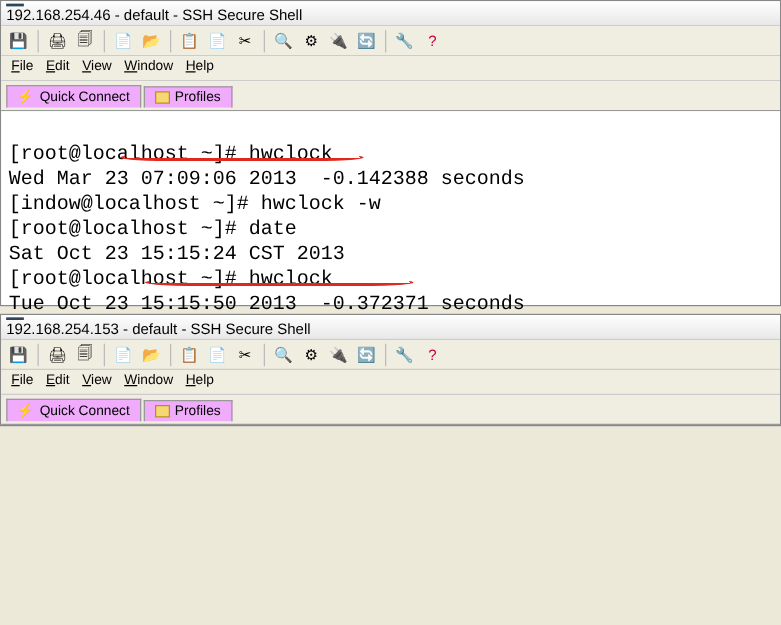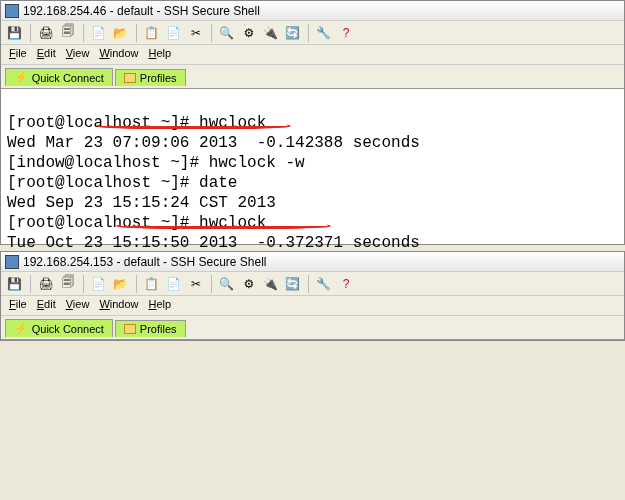--- a/index.html
+++ b/index.html
@@ -8,25 +8,26 @@
     font-size: 11px;
     background: #ece9d8;
     width: 625px;
     height: 500px;
     overflow: hidden;
   }
   .window { border: 1px solid #888; background: #fff; }
   .titlebar {
     background: linear-gradient(#fefefe, #e8e8e8);
     display: flex;
-    align-items: flex-end;
+    align-items: flex-start;
     padding: 2px 4px;
     height: 20px;
     font-size: 12px;
     border-bottom: 1px solid #ccc;
+    flex-direction: column;
   }
   .titlebar .icon {
     width: 14px; height: 14px; margin-right: 4px;
     background: #5a8bc0; border: 1px solid #345; display: inline-block;
   }
   .toolbar {
     background: #f0eee1;
     border-bottom: 1px solid #ccc;
     padding: 2px 4px;
     display: flex;
@@ -62,21 +63,21 @@
     padding: 2px 4px;
     display: flex;
     gap: 2px;
     height: 24px;
     align-items: flex-end;
     border-bottom: 1px solid #999;
   }
   .tab {
     border: 1px solid #999;
     border-bottom: none;
-    background: #bef264;
+    background: #f0abfc;
     padding: 2px 8px;
     display: inline-flex;
     align-items: center;
     gap: 4px;
     cursor: pointer;
   }
   .folder-icon {
     width: 12px; height: 10px;
     background: #f7d774;
     border: 1px solid #b59020;
@@ -157,21 +158,21 @@
     <span class="tab">
       <span class="folder-icon"></span>
       <span>Profiles</span>
     </span>
   </div>
   <div class="terminal" style="height:155px;">
 <span>[root@localhost ~]# hwclock</span>
 <span>Wed Mar 23 07:09:06 2013  -0.142388 seconds</span>
 <span>[indow@localhost ~]# hwclock -w</span>
 <span>[root@localhost ~]# date</span>
-<span>Wed Sep 23 15:15:24 CST 2013</span>
+<span>Sat Oct 23 15:15:24 CST 2013</span>
 <span>[root@localhost ~]# hwclock</span>
 <span>Tue Oct 23 15:15:50 2013  -0.372371 seconds</span>
     <div class="underline-red curve" style="top:34px; left:95px; width:195px;"></div>
     <div class="underline-red curve" style="top:134px; left:115px; width:215px;"></div>
   </div>
 </div>
 
 <div class="window">
   <div class="titlebar">
     <span class="icon"></span>

